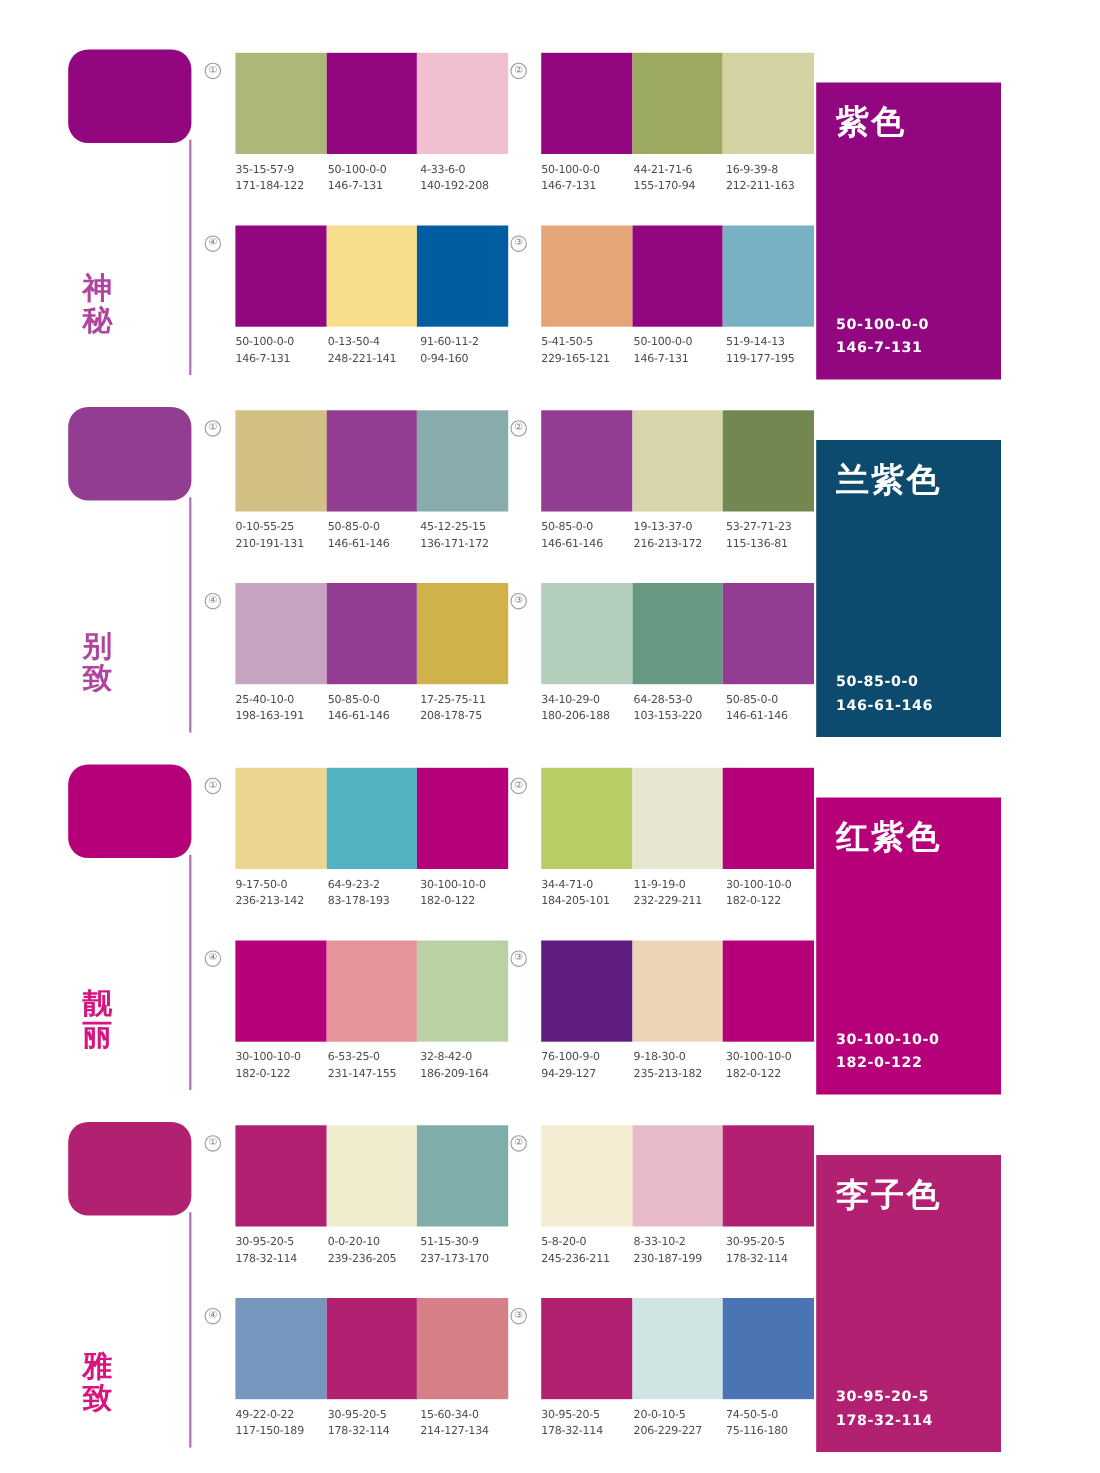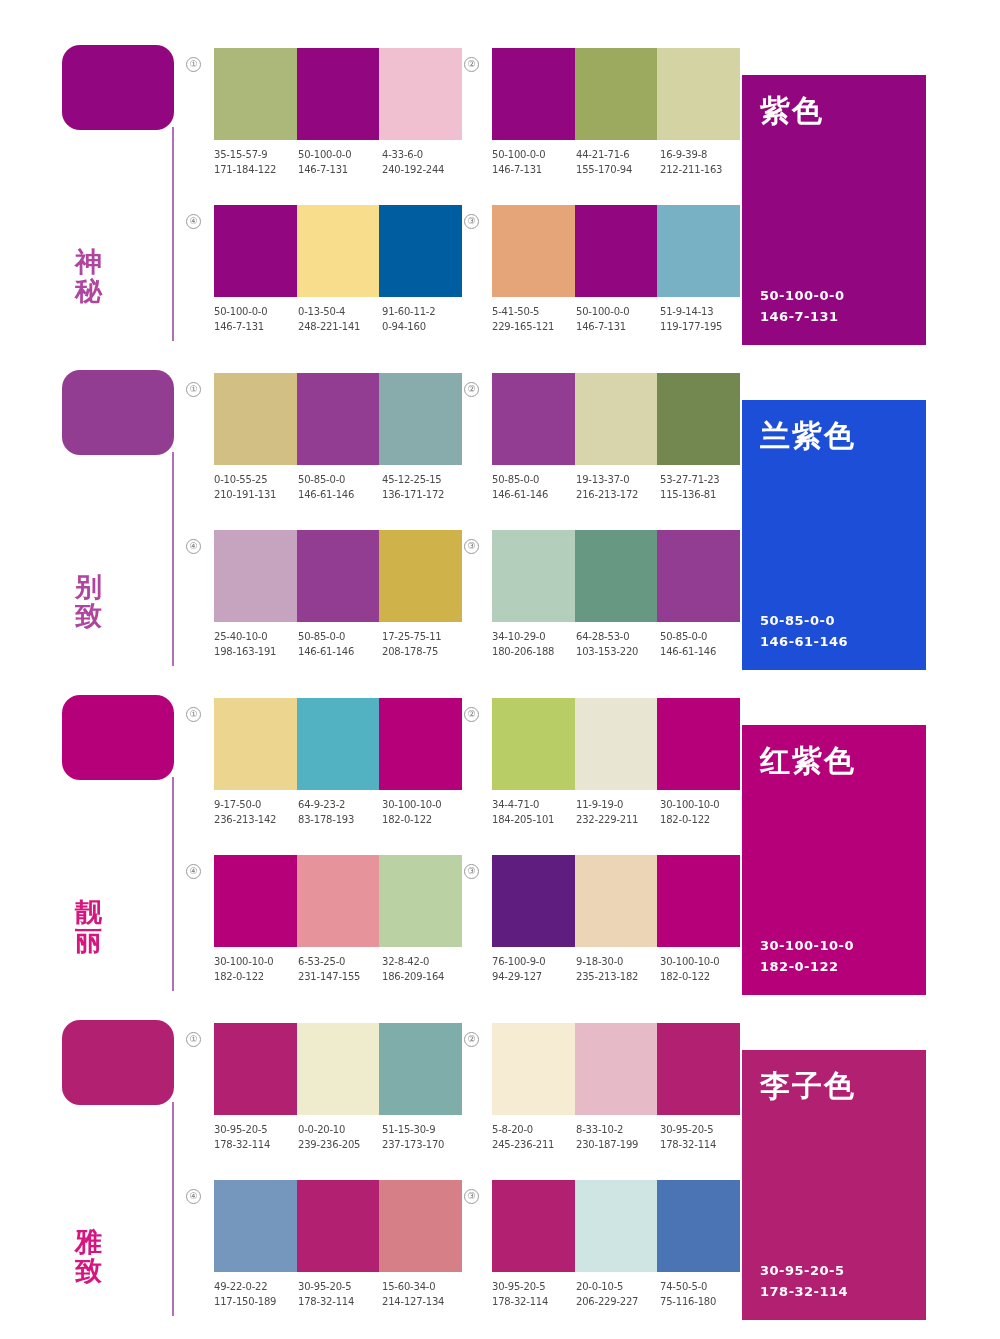--- a/index.html
+++ b/index.html
@@ -116,21 +116,21 @@
     font-family: "DejaVu Sans", sans-serif;
     white-space: nowrap;
     letter-spacing: -0.2px;
   }
 
   
   .panel {
     position: absolute;
     left: 742px;
     top: 45px;
-    width: 184px;
+    width: 168px;
     height: 270px;
   }
   .panel-title {
     position: absolute;
     left: 18px;
     top: 16px;
     color: #ffffff;
     font-size: 30px;
     font-weight: 700;
     letter-spacing: 2px;
@@ -173,21 +173,21 @@
               <div class="code">
                 <div>35-15-57-9</div>
                 <div>171-184-122</div>
               </div>
               <div class="code">
                 <div>50-100-0-0</div>
                 <div>146-7-131</div>
               </div>
               <div class="code">
                 <div>4-33-6-0</div>
-                <div>240-192-244</div>
+                <div>140-192-208</div>
               </div>
             </div>
           </div>
           <div class="group c1 r0">
             <div class="num">②</div>
             <div class="swatches">
               <div class="sw" style="background: rgb(146, 7, 127);"></div>
               <div class="sw" style="background: rgb(155, 170, 94);"></div>
               <div class="sw" style="background: rgb(212, 211, 163);"></div>
             </div>
@@ -351,21 +351,21 @@
                 <div>64-28-53-0</div>
                 <div>103-153-220</div>
               </div>
               <div class="code">
                 <div>50-85-0-0</div>
                 <div>146-61-146</div>
               </div>
             </div>
           </div>
         </div>
-        <div class="panel" style="background: #1d4ed8; padding-left: 12px;">
+        <div class="panel" style="background: #0c4a6e; padding-left: 12px;">
           <div class="panel-title">兰紫色</div>
           <div class="panel-codes">
             <div>50-85-0-0</div>
             <div>146-61-146</div>
           </div>
         </div>
       </div>
       <div class="section" style="top: 680px;">
         <div class="chip-col">
           <div class="chip" style="background: rgb(182, 0, 122);"></div>

